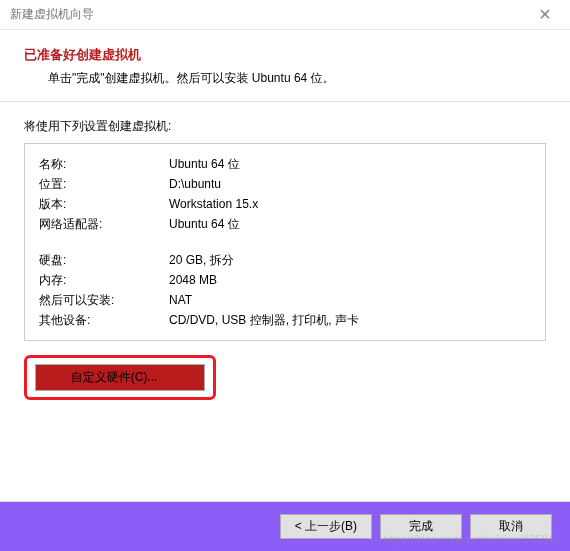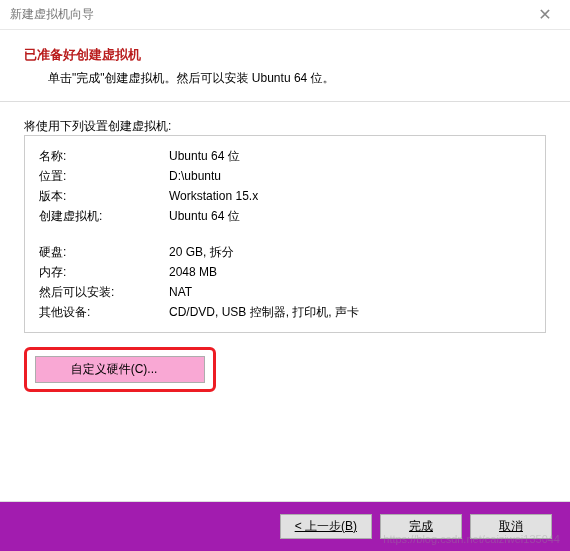--- a/index.html
+++ b/index.html
@@ -55,21 +55,21 @@
     .divider {
       border: none;
       border-top: 1px solid #ddd;
       margin: 0;
     }
     .content {
       padding: 16px 24px 10px 24px;
     }
     .section-label {
       font-size: 12px;
-      margin-bottom: 0;
+      margin-bottom: 8px;
     }
     .settings-box {
       border: 1px solid #ccc;
       background: #fff;
       padding: 10px 14px;
       margin-bottom: 14px;
     }
     .settings-row {
       display: flex;
       font-size: 12px;
@@ -87,41 +87,40 @@
       flex: 1;
       color: #000;
     }
     .highlight-box {
       border: 3px solid #ed1c24;
       border-radius: 6px;
       display: inline-block;
       padding: 6px 8px;
     }
     .customize-btn {
-      background: #f9a8d4;
+      background: #b91c1c;
       border: 1px solid #adadad;
       padding: 4px 24px 4px 12px;
       font-size: 12px;
       font-family: inherit;
       cursor: pointer;
       min-width: 170px;
       text-align: center;
     }
     .footer {
       position: absolute;
       bottom: 0;
       left: 0;
       right: 0;
       border-top: 1px solid #ddd;
       padding: 12px 18px;
       display: flex;
       justify-content: flex-end;
       gap: 8px;
-      background: #a21caf;
-      text-decoration: underline;
+      background: #8b5cf6;
     }
     .footer-btn {
       background: #e1e1e1;
       border: 1px solid #adadad;
       padding: 3px 14px;
       font-size: 12px;
       font-family: inherit;
       cursor: pointer;
       min-width: 82px;
     }
@@ -161,21 +160,21 @@
     </div>
     <div class="settings-row">
       <div class="settings-label">位置:</div>
       <div class="settings-value">D:\ubuntu</div>
     </div>
     <div class="settings-row">
       <div class="settings-label">版本:</div>
       <div class="settings-value">Workstation 15.x</div>
     </div>
     <div class="settings-row">
-      <div class="settings-label">创建虚拟机:</div>
+      <div class="settings-label">网络适配器:</div>
       <div class="settings-value">Ubuntu 64 位</div>
     </div>
     <div class="settings-row gap">
       <div class="settings-label">硬盘:</div>
       <div class="settings-value">20 GB, 拆分</div>
     </div>
     <div class="settings-row">
       <div class="settings-label">内存:</div>
       <div class="settings-value">2048 MB</div>
     </div>

